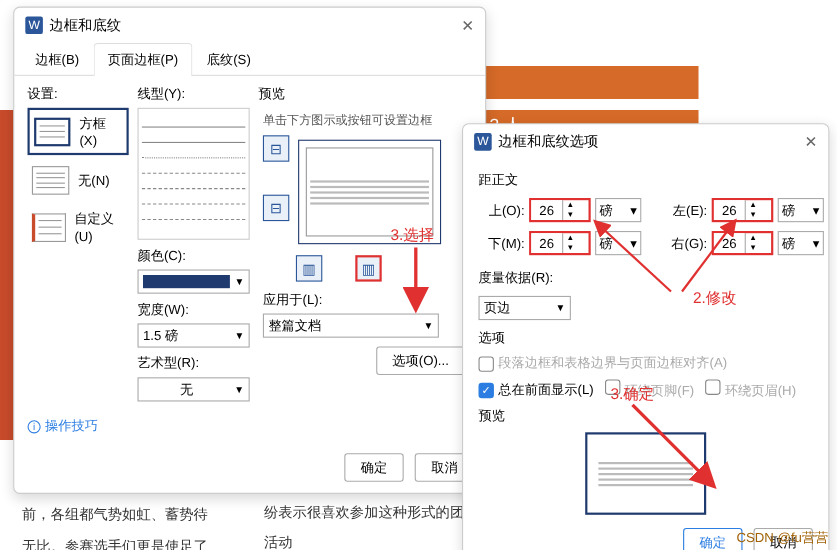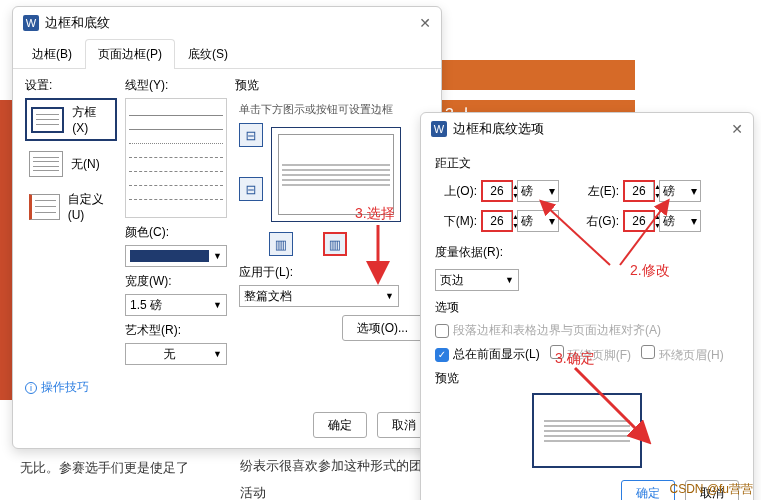--- a/index.html
+++ b/index.html
@@ -43,21 +43,21 @@
   .bot-btns { display: flex; gap: 30px; margin-top: 6px; margin-left: 30px; }
   .btn { height: 26px; border: 1px solid #aaa; background: #fff; padding: 0 14px; display: inline-flex; align-items: center; border-radius: 3px; }
   .btn.primary { border-color: #2b7de1; color: #2b7de1; }
   .foot { display: flex; justify-content: flex-end; gap: 10px; padding: 10px; }
   .tips { color: #2b7de1; padding: 6px 12px; font-size: 12px; }
   .tips .ico { display:inline-block; width:12px; height:12px; border:1px solid #2b7de1; border-radius:50%; text-align:center; line-height:11px; font-size:9px; margin-right:4px;}
 
   .dlg2 { left: 420px; top: 112px; width: 334px; }
   .field-row { display: flex; align-items: center; gap: 4px; margin-bottom: 8px; }
   .field-row .flbl { width: 42px; text-align: right; }
-  .spin { width: 32px; height: 22px; border: 1px solid #aaa; display: flex; }
+  .spin { width: 56px; height: 22px; border: 1px solid #aaa; display: flex; }
   .spin input { width: 28px; border: none; text-align: center; font-size: 12px; }
   .spin .spins { width: 14px; display: flex; flex-direction: column; border-left: 1px solid #aaa; }
   .spin .spins div { flex: 1; font-size: 7px; text-align: center; line-height: 9px; }
   .unit-combo { width: 42px; height: 22px; border: 1px solid #aaa; display: flex; align-items: center; justify-content: space-between; padding: 0 3px; }
   .redbox { border: 2px solid #e03030; }
   .chk { width: 14px; height: 14px; border: 1px solid #888; border-radius: 3px; display: inline-flex; align-items: center; justify-content: center; margin-right: 4px; }
   .chk.on { background: #2b7de1; border-color: #2b7de1; color: #fff; font-size: 10px; }
   .opt-row { display: flex; align-items: center; margin-bottom: 6px; font-size: 12px; }
   .gray { color: #aaa; }
   .annot { position: absolute; color: #e03030; font-size: 14px; font-weight: 500; }
@@ -71,20 +71,21 @@
 <body>
 
 <div class="bg-doc">
   <div class="bg-orange"></div>
   <div class="bg-orange2">3 人</div>
   <div class="bg-left"></div>
   <div class="bg-text">
     <div>5 个团体项目。</div>
     <div>以盼下，上午 9 点 40 分团建活</div><br>
     <div>拔河，采取两两互换场地的方</div>
+    <div>前，各组都气势如虹、蓄势待</div>
     <div>无比。参赛选手们更是使足了</div>
   </div>
   <div class="bg-text2">
     <div>在之后的活动中，各位参赛选手也</div>
     <div>力，赛出了自己的风采。活动结束后，</div>
     <div>纷表示很喜欢参加这种形式的团体活动</div>
 
   </div>
 </div>
 

